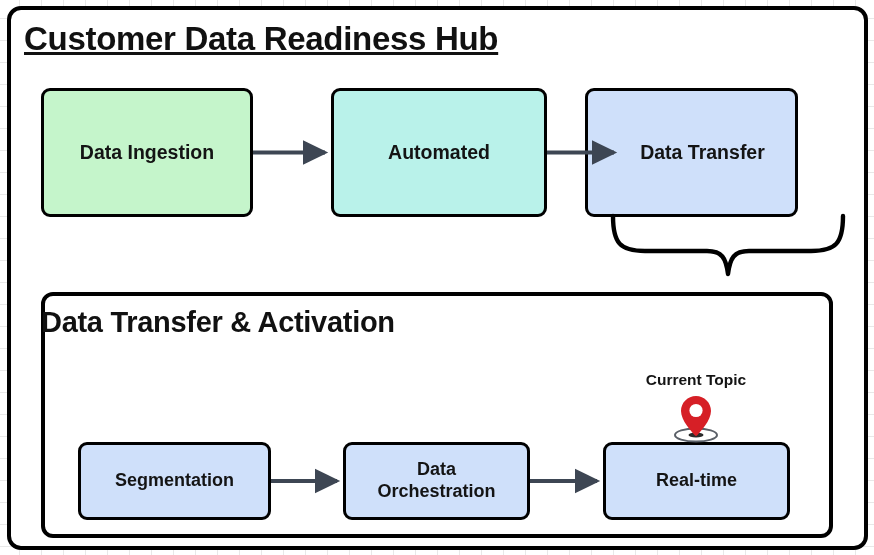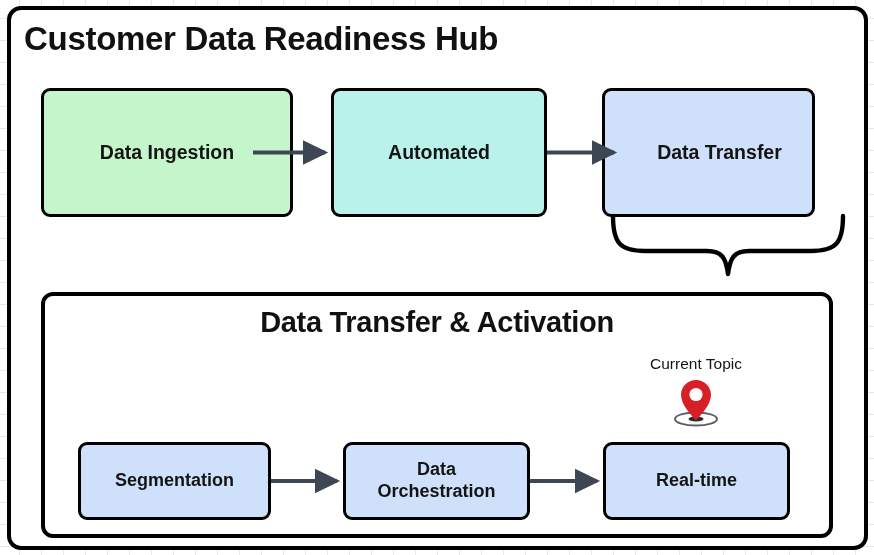--- a/index.html
+++ b/index.html
@@ -50,27 +50,27 @@
   
   #hub-title {
     position: absolute;
     left: 24px;
     top: 20px;
     font-size: 33px;
     font-weight: bold;
     color: #111111;
     letter-spacing: -0.3px;
     white-space: nowrap;
+    text-decoration: underline;
   }
   #section-title {
     position: absolute;
     left: 41px;
     top: 306px;
     width: 792px;
-    text-align: center;
     font-size: 29px;
     font-weight: bold;
     color: #111111;
     letter-spacing: -0.3px;
     white-space: nowrap;
   }
 
   
   .node {
     position: absolute;
@@ -82,23 +82,23 @@
     justify-content: center;
     text-align: center;
     font-weight: bold;
     color: #141414;
     line-height: 1.22;
     padding: 2px 6px;
   }
   .node.top    { font-size: 19.5px; }
   .node.bottom { font-size: 18px; }
 
-  #node-ingestion     { left: 41px;  top: 88px;  width: 252px; height: 129px; background: #c5f5cb; }
+  #node-ingestion     { left: 41px;  top: 88px;  width: 212px; height: 129px; background: #c5f5cb; }
   #node-quality       { left: 331px; top: 88px;  width: 216px; height: 129px; background: #b9f2ea; }
-  #node-transfer      { left: 602px; top: 88px;  width: 213px; height: 129px; background: #cfe0fa; padding-left: 28px; }
+  #node-transfer      { left: 585px; top: 88px;  width: 213px; height: 129px; background: #cfe0fa; padding-left: 28px; }
 
   #node-segmentation  { left: 78px;  top: 442px; width: 193px; height: 78px; background: #cfe0fa; }
   #node-orchestration { left: 343px; top: 442px; width: 187px; height: 78px; background: #cfe0fa; }
   #node-realtime      { left: 603px; top: 442px; width: 187px; height: 78px; background: #cfe0fa; }
 
   
   #connectors {
     position: absolute;
     left: 0; top: 0;
     width: 874px;
@@ -109,23 +109,24 @@
   
   #current-topic {
     position: absolute;
     left: 596px;
     top: 355px;
     width: 200px;
     text-align: center;
   }
   #current-topic-label {
     font-size: 15.5px;
-    font-weight: normal;
+    font-weight: bold;
     color: #141414;
     white-space: nowrap;
+    margin-top: 16px;
   }
   #map-pin-icon {
     display: block;
     margin: 4px auto 0 auto;
   }
 </style>
 </head>
 <body>
 
 <div id="canvas">

